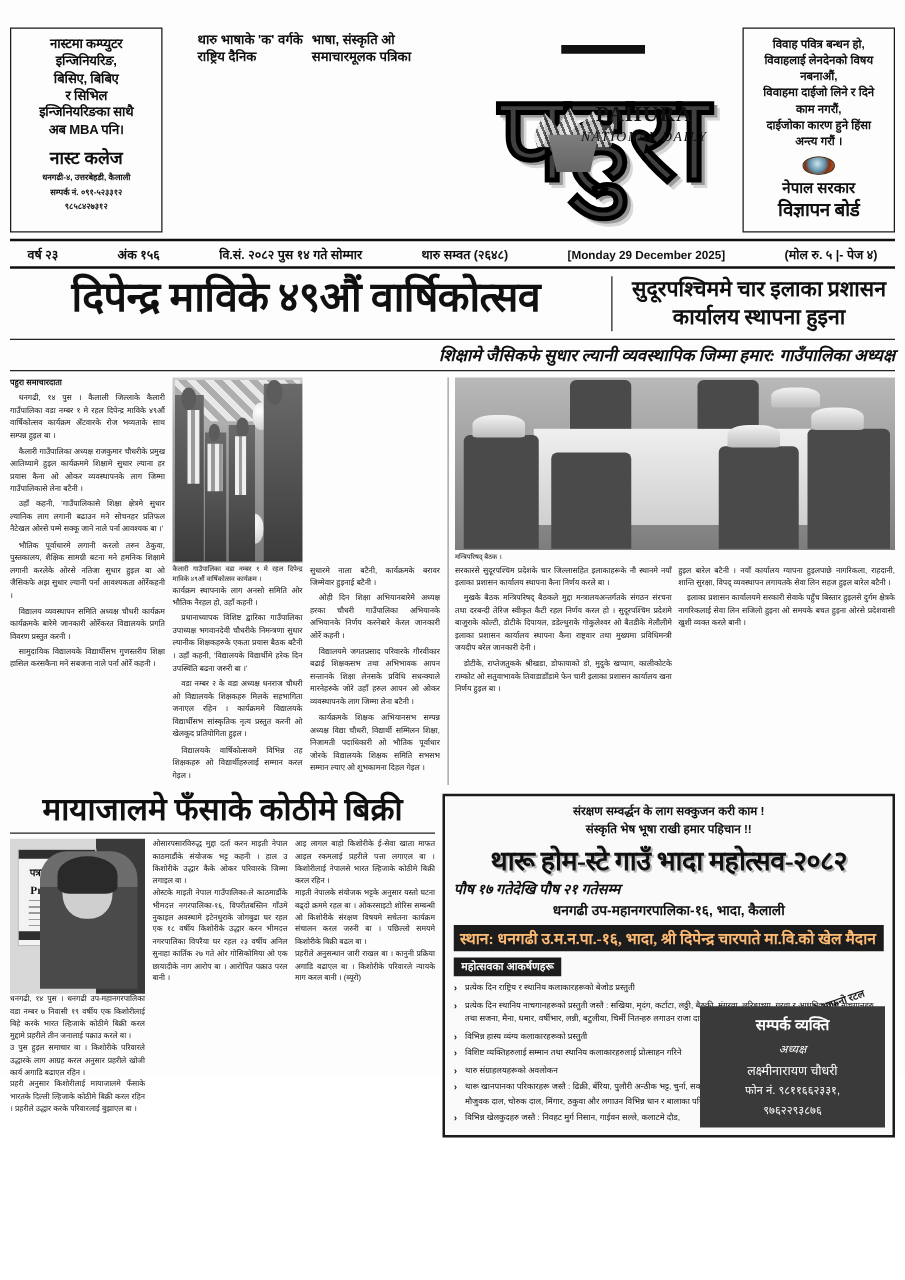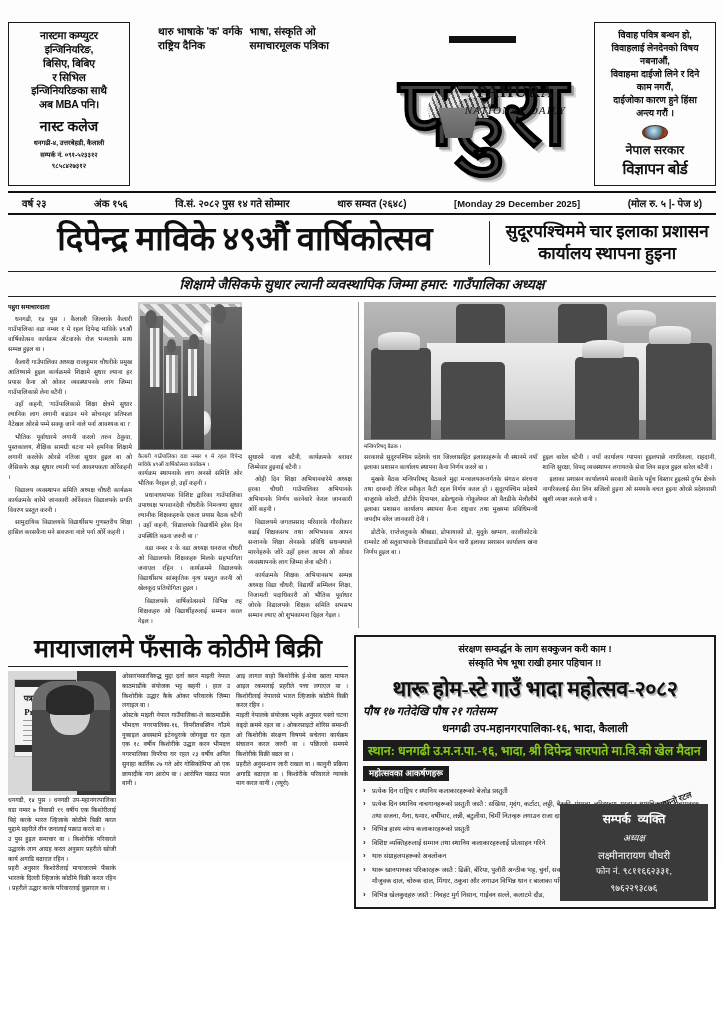--- a/index.html
+++ b/index.html
@@ -76,21 +76,21 @@
   .head-right { flex: 0 0 32%; border-left: 1.5px solid #222; padding-left: 8px; }
   .h1-main {
     font-size: 33px; font-weight: 700; line-height: 1.12; letter-spacing: -0.5px;
     font-family:"Liberation Serif","DejaVu Serif",serif; text-align: center;
   }
   .h1-right { font-size: 17px; font-weight: 700; line-height: 1.28; text-align: center;
     font-family:"Liberation Serif",serif; }
   .subhead {
     margin-top: 6px; font-size: 13.5px; font-weight: 700; font-style: italic;
     border-top: 1.5px solid #222; border-bottom: 1.5px solid #222; padding: 3px 0;
-    text-align: center; font-family:"Liberation Serif",serif;
+    text-align: right; font-family:"Liberation Serif",serif;
   }
 
   
   .body-grid { display: flex; gap: 6px; margin-top: 5px; }
   .col { font-size: 6.2px; line-height: 1.62; text-align: justify; font-family:"Liberation Sans",sans-serif; }
   .c1 { flex: 0 0 124px; }
   .c2 { flex: 0 0 104px; }
   .c3 { flex: 0 0 104px; }
   .c4 { flex: 1 1 auto; border-left: 1px solid #999; padding-left: 5px; }
   .byline { font-weight: 700; font-size: 6.4px; margin-bottom: 2px; }
@@ -140,33 +140,33 @@
     background: #fafafa; overflow: hidden; }
   .ad-slogan { text-align: center; font-size: 9.4px; font-weight: 700; line-height: 1.45;
     font-family:"Liberation Sans",sans-serif; }
   .ad-title { text-align: center; font-size: 21.5px; font-weight: 700; margin-top: 3px;
     font-family:"Liberation Serif",serif; letter-spacing: -0.4px;
     text-shadow: 1.5px 1.5px 0 #b9b9b9; }
   .ad-dates { text-align:left; font-size: 11.5px; font-weight:700; font-style: italic; margin-top: 1px;
     font-family:"Liberation Serif",serif; }
   .ad-org { text-align:center; font-size: 10px; font-weight: 700; margin-top: 7px; font-family:"Liberation Sans",sans-serif; }
   .ad-org2 { text-align:center; font-size: 11px; font-weight: 700; margin-top: 2px; font-family:"Liberation Sans",sans-serif; }
-  .ad-venue { margin-top: 5px; background: #1c1c1c; color: #84cc16; font-size: 12.5px; font-weight: 700;
+  .ad-venue { margin-top: 5px; background: #1c1c1c; color: #fdba74; font-size: 12.5px; font-weight: 700;
     padding: 2px 5px; font-family:"Liberation Serif",serif; white-space: nowrap; overflow:hidden; }
   .ad-sub { display:inline-block; background:#1c1c1c; color:#fff; font-size: 8.6px; font-weight:700;
     padding: 1.5px 6px; margin-top: 5px; font-family:"Liberation Sans",sans-serif; }
   .ad-list { margin-top: 4px; font-size: 6.6px; line-height: 1.75; font-family:"Liberation Sans",sans-serif; }
   .ad-list li { list-style: none; position: relative; padding-left: 9px; margin-bottom: 2px; }
   .ad-list li:before { content: "\203A"; position: absolute; left: 0; top: -1px; font-size: 8px; font-weight:700; }
   .diag-stamp { position: absolute; right: 4px; top: 170px; width: 150px; transform: rotate(-19deg);
     font-size: 8.2px; font-weight: 700; line-height: 1.85; text-align: left; opacity: .95;
     font-family:"Liberation Serif",serif; pointer-events: none; }
   .contact-box { position: absolute; right: 6px; bottom: 6px; width: 148px; background: #3a3a3a; color:#fff;
     text-align: center; padding: 6px 4px; }
-  .cb-title { font-size: 12px; font-weight: 700; font-family:Liberation Mono, monospace; }
+  .cb-title { font-size: 12px; font-weight: 700; font-family:Liberation Sans, sans-serif; }
   .cb-role { font-size: 9px; font-style: italic; margin-top: 4px; }
   .cb-name { font-size: 10px; font-weight:400; margin-top: 4px; font-family:"Liberation Sans",sans-serif; }
   .cb-phone { font-size: 9px; margin-top: 3px; line-height: 1.5; font-family:"Liberation Sans",sans-serif; }
 </style>
 </head>
 <body>
 
 <div class="page">
 
   <div class="masthead">

